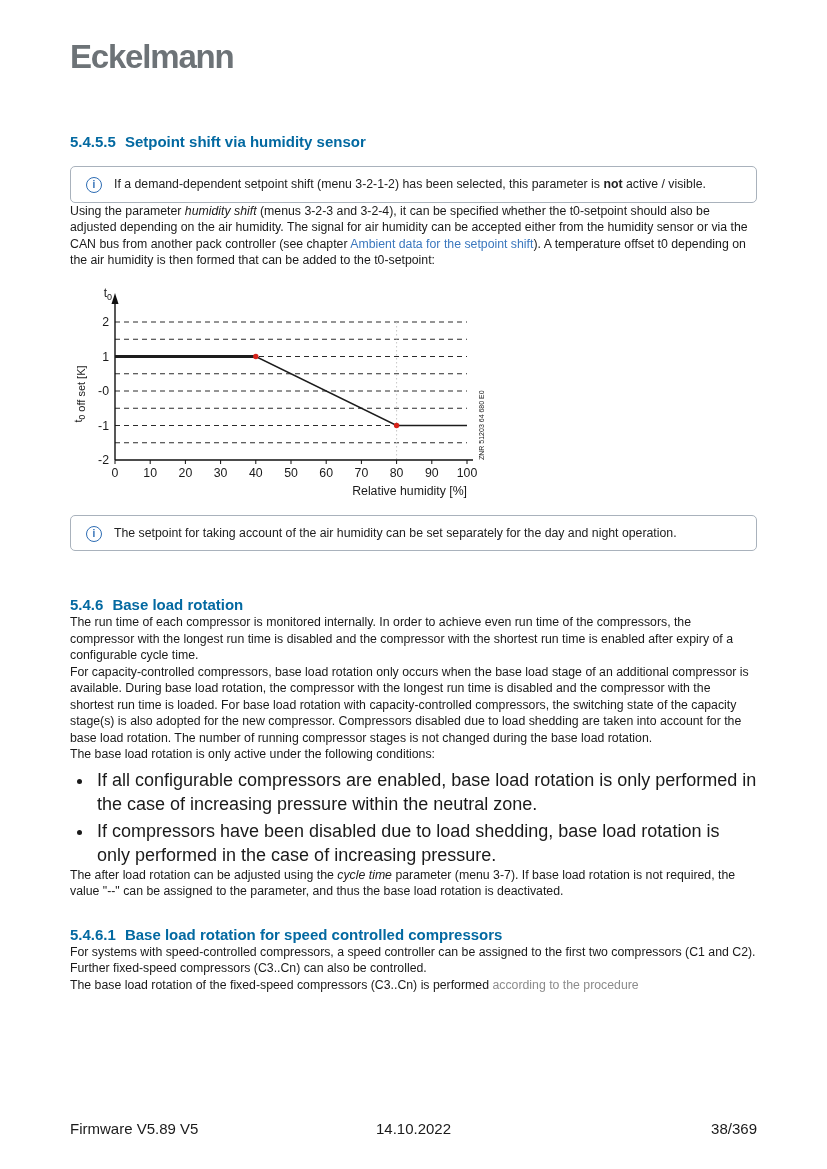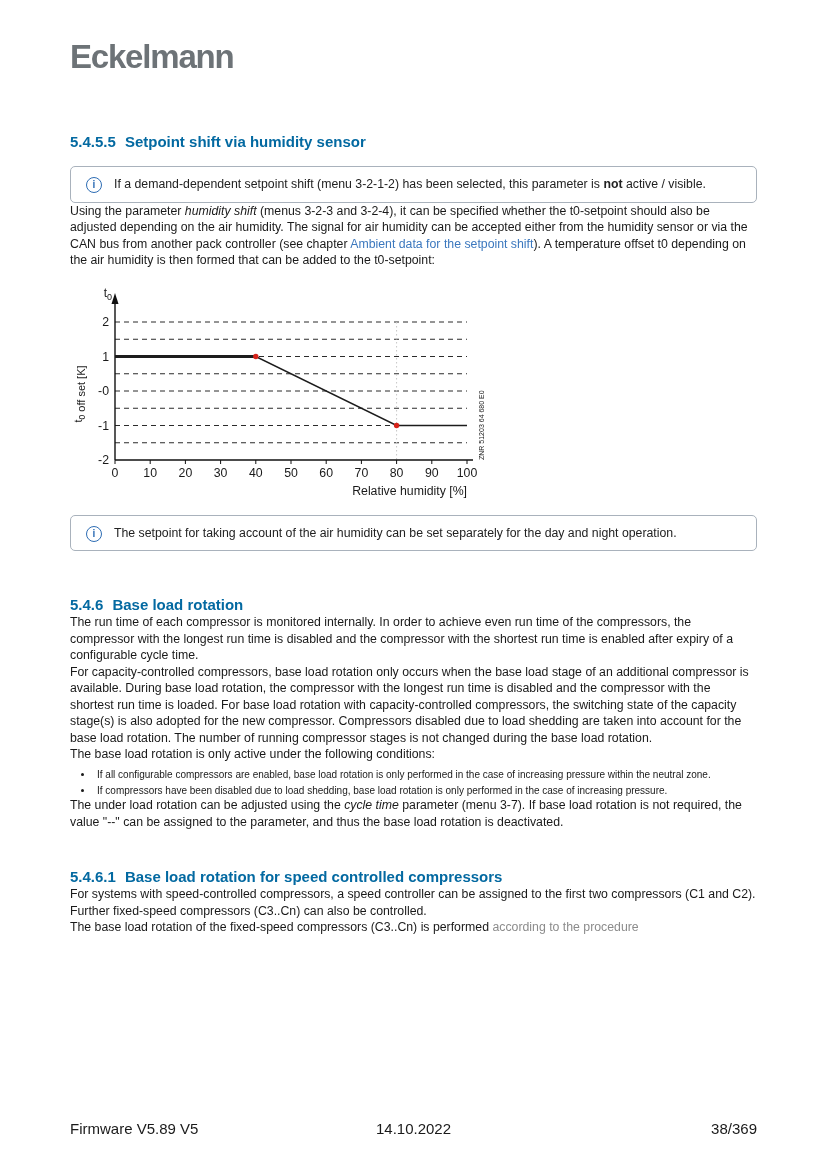--- a/index.html
+++ b/index.html
@@ -4,39 +4,39 @@
 <style>
   html,body{margin:0;padding:0;background:#ffffff;}
   .page{position:relative;width:827px;height:1169px;background:#fff;overflow:hidden;
         font-family:"Liberation Sans",sans-serif;color:#1a1a1a;}
   .content{padding:0 70px;}
   .logo{margin:40px 0 0 0;font-size:33px;font-weight:bold;color:#6d7377;letter-spacing:-1.2px;line-height:1;}
   .sec{font-size:15px;font-weight:bold;color:#0369a1;line-height:1.2;}
   .sec .num{margin-right:9px;}
   .h1{margin-top:60px;}
   .h2{margin-top:45px;}
-  .h3{margin-top:38px;}
+  .h3{margin-top:26px;}
   .infobox{position:relative;border:1px solid #a9b2bc;border-radius:5px;
            padding:9px 14px 9px 43px;font-size:12.3px;line-height:1.36;color:#222;}
   .ib1{margin-top:15px;}
   .ib2{margin-top:13px;}
   .info-icon{position:absolute;left:15px;top:10px;width:14px;height:14px;
              border:1.5px solid #2e6db4;border-radius:50%;color:#2e6db4;
              font-size:10px;font-weight:bold;line-height:14px;text-align:center;}
   p.body{font-size:12.3px;line-height:1.34;margin:0;white-space:normal;}
   .mt13{margin-top:13px;}
   .mt12{margin-top:12px;}
   .mt10{margin-top:10px;}
   .mt7{margin-top:7px;}
   .mt14{margin-top:14px;}
   .italic{font-style:italic;}
   .bold{font-weight:bold;}
   .gray{color:#8c8c8c;}
   a.link{color:#3c78be;text-decoration:none;}
-  ul.cond{margin:5px 0 0 0;padding-left:24px;font-size:10px;line-height:1.34;}
+  ul.cond{margin:5px 0 0 0;padding-left:24px;font-size:18px;line-height:1.34;}
   ul.cond li{padding-left:3px;margin-top:3px;}
   .chart-wrap{margin-top:15px;}
   .chart-wrap svg{display:block;}
   svg text{font-family:"Liberation Sans",sans-serif;fill:#1a1a1a;}
   .footer{position:absolute;left:70px;right:70px;top:1120px;display:flex;
           justify-content:space-between;font-size:15px;color:#1a1a1a;}
   .footer .center{position:absolute;left:0;right:0;text-align:center;}
 </style>
 </head>
 <body>
@@ -119,21 +119,21 @@
 
     <p class="body mt13"><span>The run time of each compressor is monitored internally. In order to achieve even run time of the compressors, the compressor with the longest run time is disabled and the compressor with the shortest run time is enabled after expiry of a configurable cycle time.</span></p>
     <p class="body mt7"><span>For capacity-controlled compressors, base load rotation only occurs when the base load stage of an additional compressor is available. During base load rotation, the compressor with the longest run time is disabled and the compressor with the shortest run time is loaded. For base load rotation with capacity-controlled compressors, the switching state of the capacity stage(s) is also adopted for the new compressor. Compressors disabled due to load shedding are taken into account for the base load rotation. The number of running compressor stages is not changed during the base load rotation.</span></p>
     <p class="body mt12"><span>The base load rotation is only active under the following conditions:</span></p>
 
     <ul class="cond">
       <li>If all configurable compressors are enabled, base load rotation is only performed in the case of increasing pressure within the neutral zone.</li>
       <li>If compressors have been disabled due to load shedding, base load rotation is only performed in the case of increasing pressure.</li>
     </ul>
 
-    <p class="body mt10"><span>The under load rotation can be adjusted using the </span><span class="italic">cycle time</span><span> parameter (menu 3-7). If base load rotation is not required, the value "--" can be assigned to the parameter, and thus the base load rotation is deactivated.</span></p>
+    <p class="body mt10"><span>The after load rotation can be adjusted using the </span><span class="italic">cycle time</span><span> parameter (menu 3-7). If base load rotation is not required, the value "--" can be assigned to the parameter, and thus the base load rotation is deactivated.</span></p>
 
     <div class="sec h3">
       <span class="num">5.4.6.1</span><span>Base load rotation for speed controlled compressors</span>
     </div>
 
     <p class="body mt14"><span>For systems with speed-controlled compressors, a speed controller can be assigned to the first two compressors (C1 and C2). Further fixed-speed compressors (C3..Cn) can also be controlled.</span><br><span>The base load rotation of the fixed-speed compressors (C3..Cn) is performed </span><span class="gray">according to the procedure</span></p>
   </div>
 
   <div class="footer">
     <span>Firmware V5.89 V5</span>

